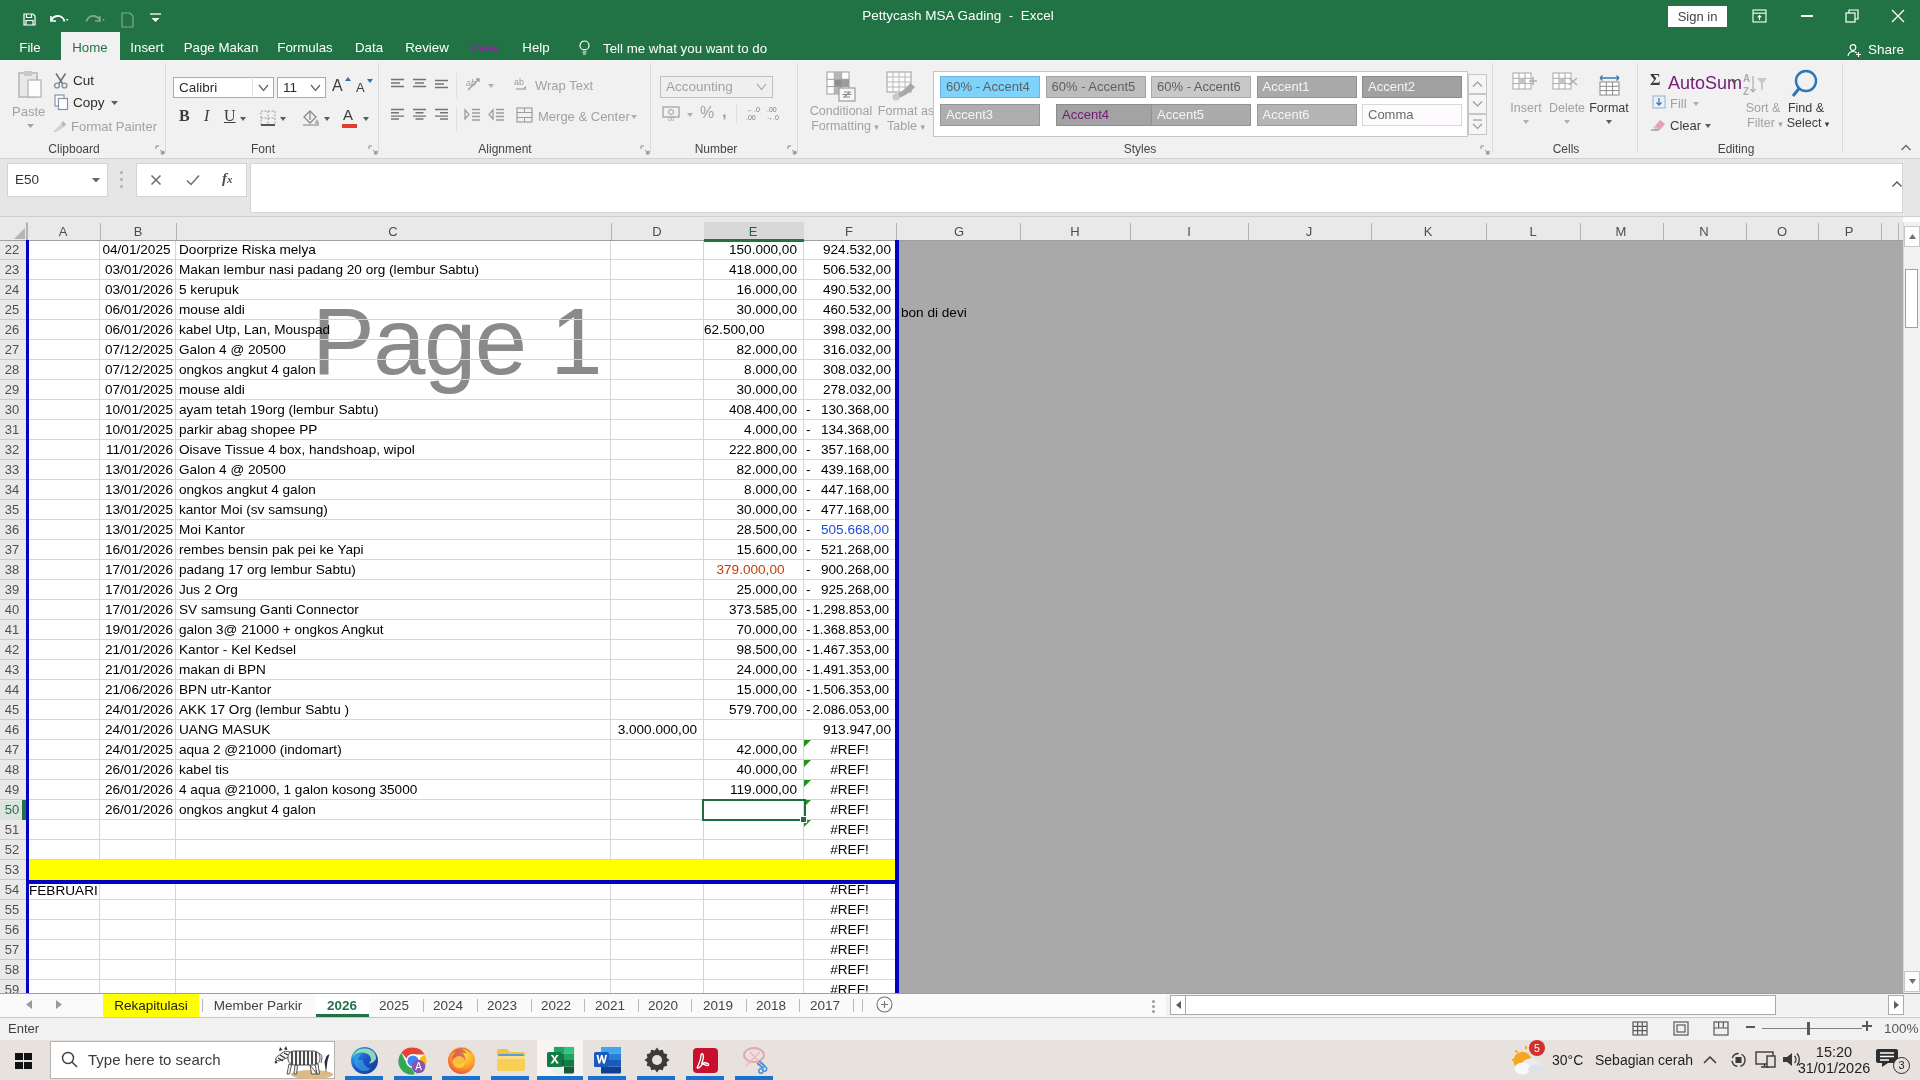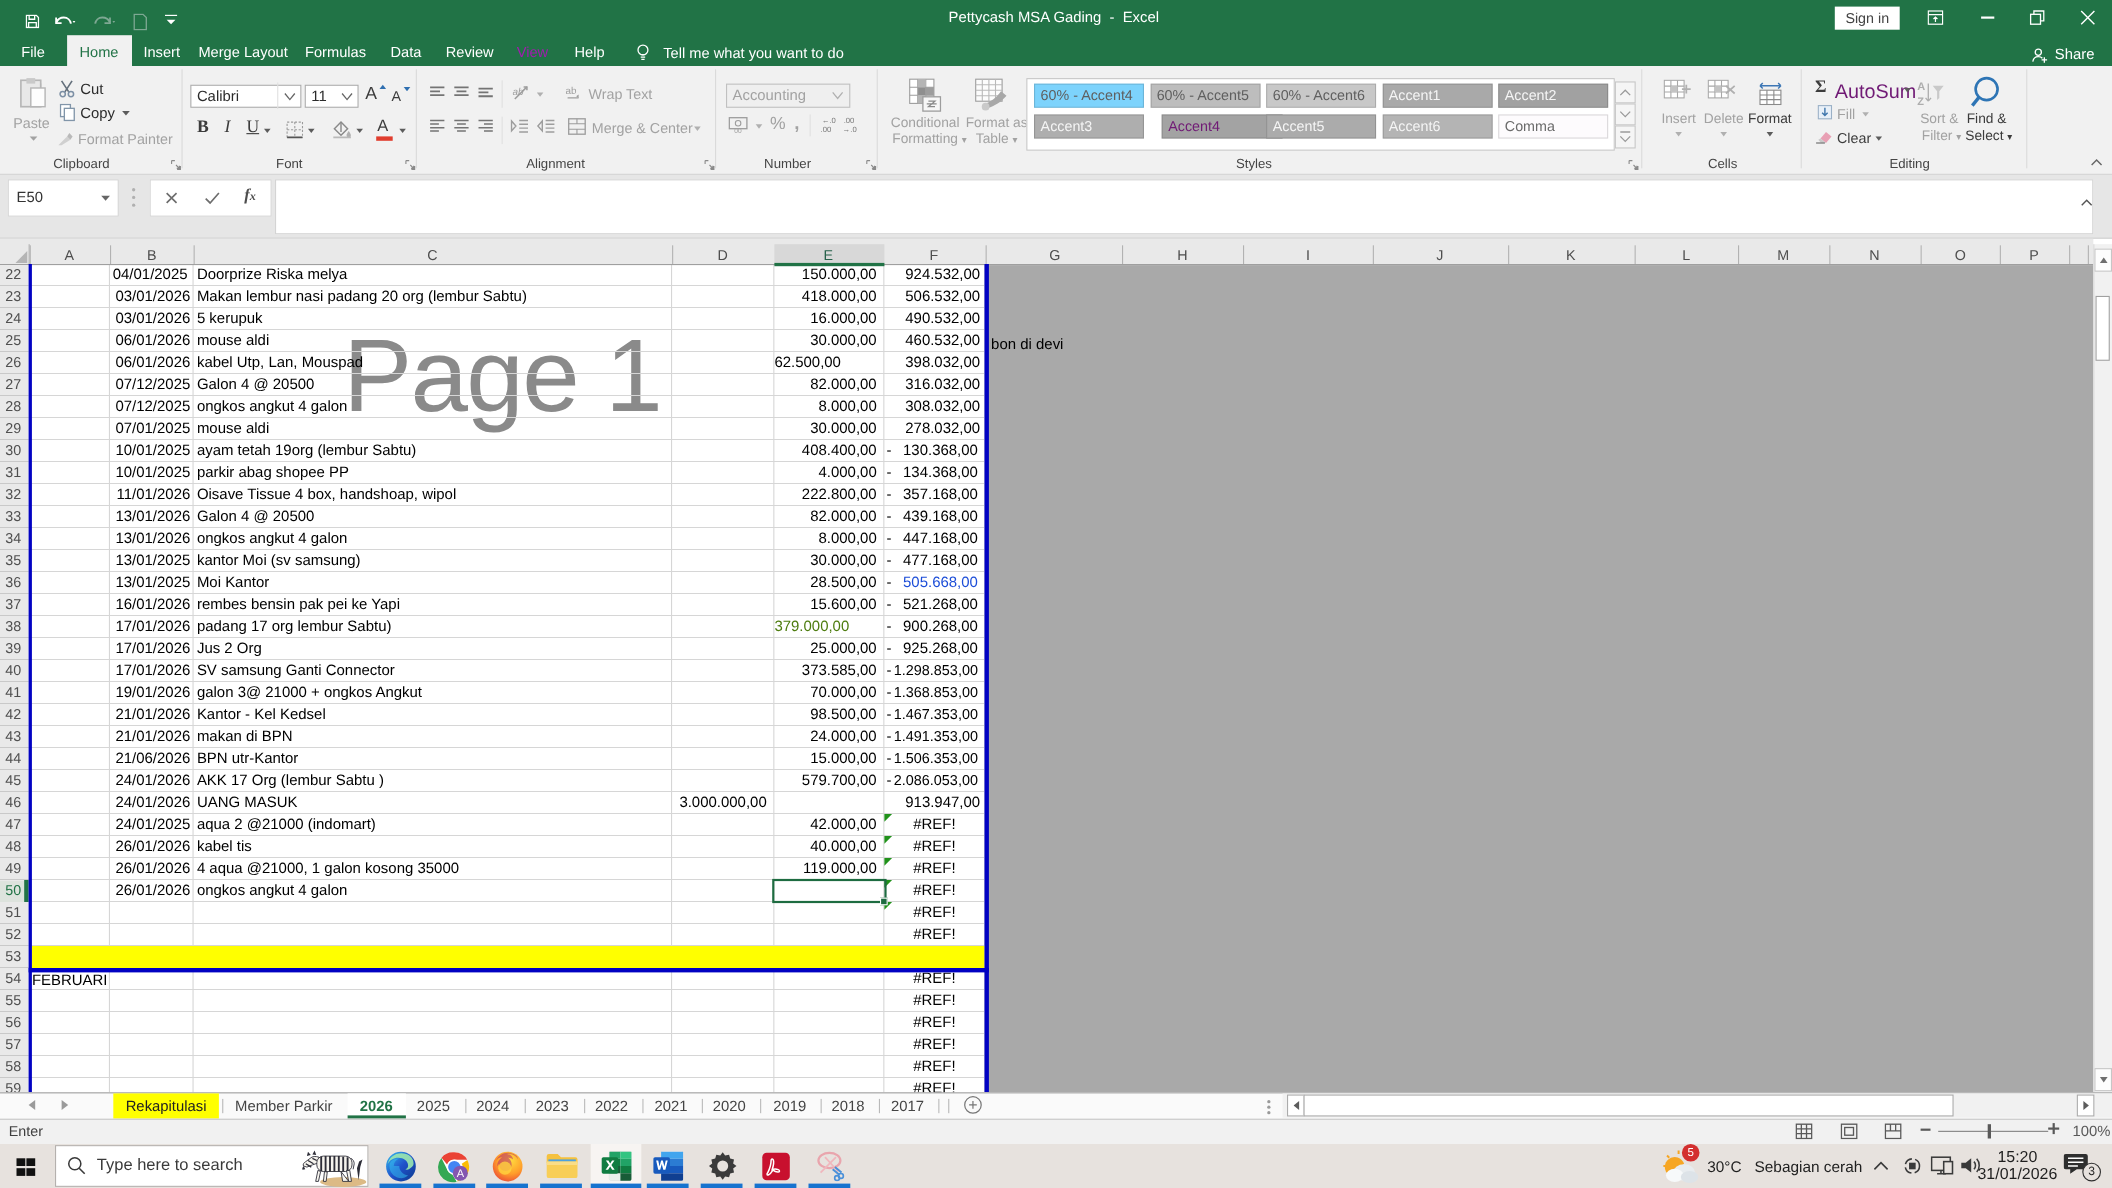--- a/index.html
+++ b/index.html
@@ -44,21 +44,21 @@
       <rect x="1" y="4" width="9" height="9" fill="none" stroke="#fff" stroke-width="1.2"></rect>
       <path d="M4 4V1h9v9h-3" fill="none" stroke="#fff" stroke-width="1.2"></path>
     </svg>
 <svg class="ab" style="left:1891px;top:9px" width="14" height="14" viewBox="0 0 14 14">
       <path d="M1 1l12 12M13 1L1 13" stroke="#fff" stroke-width="1.3"></path>
     </svg>
 <div class="ab" style="left:61px;top:32px;width:59px;height:28px;background:#f1f1f1"></div>
 <div class="ab ct" style="left:30px;top:40px;font-size:13.3px;color:#fff;white-space:nowrap">File</div>
 <div class="ab ct" style="left:90px;top:40px;font-size:13.3px;color:#217346;white-space:nowrap">Home</div>
 <div class="ab ct" style="left:147px;top:40px;font-size:13.3px;color:#fff;white-space:nowrap">Insert</div>
-<div class="ab ct" style="left:221px;top:40px;font-size:13.3px;color:#fff;white-space:nowrap">Merge Layout</div>
+<div class="ab ct" style="left:221px;top:40px;font-size:13.3px;color:#fff;white-space:nowrap">Page Makan</div>
 <div class="ab ct" style="left:305px;top:40px;font-size:13.3px;color:#fff;white-space:nowrap">Formulas</div>
 <div class="ab ct" style="left:369px;top:40px;font-size:13.3px;color:#fff;white-space:nowrap">Data</div>
 <div class="ab ct" style="left:427px;top:40px;font-size:13.3px;color:#fff;white-space:nowrap">Review</div>
 <div class="ab ct" style="left:484px;top:40px;font-size:13.3px;color:#a21caf;white-space:nowrap">View</div>
 <div class="ab ct" style="left:536px;top:40px;font-size:13.3px;color:#fff;white-space:nowrap">Help</div>
 <svg class="ab" style="left:578px;top:40px" width="13" height="15" viewBox="0 0 13 15">
       <circle cx="6.5" cy="5.5" r="4.5" fill="none" stroke="#fff" stroke-width="1.2"></circle>
       <path d="M4.5 12h4M5 14h3" stroke="#fff" stroke-width="1.2"></path>
       <path d="M5 9.5h3" stroke="#fff" stroke-width="1"></path>
     </svg>
@@ -551,21 +551,21 @@
 <div class="ab" style="left:704px;top:520px;width:93px;text-align:right;font-size:13.6px;color:#000;height:20px;line-height:20px;white-space:nowrap">28.500,00</div>
 <div class="ab" style="left:806px;top:520px;font-size:13.6px;color:#000;height:20px;line-height:20px;white-space:nowrap">-</div>
 <div class="ab" style="left:804px;top:520px;width:85px;text-align:right;font-size:13.6px;color:#1d4ed8;height:20px;line-height:20px;white-space:nowrap;font-size:13.6px">505.668,00</div>
 <div class="ab" style="left:100px;top:540px;width:73px;text-align:right;font-size:13.6px;color:#000;height:20px;line-height:20px;white-space:nowrap">16/01/2026</div>
 <div class="ab" style="left:179px;top:540px;font-size:13.6px;color:#000;height:20px;line-height:20px;white-space:nowrap">rembes bensin pak pei ke Yapi</div>
 <div class="ab" style="left:704px;top:540px;width:93px;text-align:right;font-size:13.6px;color:#000;height:20px;line-height:20px;white-space:nowrap">15.600,00</div>
 <div class="ab" style="left:806px;top:540px;font-size:13.6px;color:#000;height:20px;line-height:20px;white-space:nowrap">-</div>
 <div class="ab" style="left:804px;top:540px;width:85px;text-align:right;font-size:13.6px;color:#000;height:20px;line-height:20px;white-space:nowrap;font-size:13.6px">521.268,00</div>
 <div class="ab" style="left:100px;top:560px;width:73px;text-align:right;font-size:13.6px;color:#000;height:20px;line-height:20px;white-space:nowrap">17/01/2026</div>
 <div class="ab" style="left:179px;top:560px;font-size:13.6px;color:#000;height:20px;line-height:20px;white-space:nowrap">padang 17 org lembur Sabtu)</div>
-<div class="ab" style="left:704px;top:560px;width:93px;text-align:left;font-size:13.6px;color:#4d7c0f;height:20px;line-height:20px;white-space:nowrap">379.000,00</div>
+<div class="ab" style="left:704px;top:560px;width:93px;text-align:center;font-size:13.6px;color:#c2410c;height:20px;line-height:20px;white-space:nowrap">379.000,00</div>
 <div class="ab" style="left:806px;top:560px;font-size:13.6px;color:#000;height:20px;line-height:20px;white-space:nowrap">-</div>
 <div class="ab" style="left:804px;top:560px;width:85px;text-align:right;font-size:13.6px;color:#000;height:20px;line-height:20px;white-space:nowrap;font-size:13.6px">900.268,00</div>
 <div class="ab" style="left:100px;top:580px;width:73px;text-align:right;font-size:13.6px;color:#000;height:20px;line-height:20px;white-space:nowrap">17/01/2026</div>
 <div class="ab" style="left:179px;top:580px;font-size:13.6px;color:#000;height:20px;line-height:20px;white-space:nowrap">Jus 2 Org</div>
 <div class="ab" style="left:704px;top:580px;width:93px;text-align:right;font-size:13.6px;color:#000;height:20px;line-height:20px;white-space:nowrap">25.000,00</div>
 <div class="ab" style="left:806px;top:580px;font-size:13.6px;color:#000;height:20px;line-height:20px;white-space:nowrap">-</div>
 <div class="ab" style="left:804px;top:580px;width:85px;text-align:right;font-size:13.6px;color:#000;height:20px;line-height:20px;white-space:nowrap;font-size:13.6px">925.268,00</div>
 <div class="ab" style="left:100px;top:600px;width:73px;text-align:right;font-size:13.6px;color:#000;height:20px;line-height:20px;white-space:nowrap">17/01/2026</div>
 <div class="ab" style="left:179px;top:600px;font-size:13.6px;color:#000;height:20px;line-height:20px;white-space:nowrap">SV samsung Ganti Connector</div>
 <div class="ab" style="left:704px;top:600px;width:93px;text-align:right;font-size:13.6px;color:#000;height:20px;line-height:20px;white-space:nowrap">373.585,00</div>

